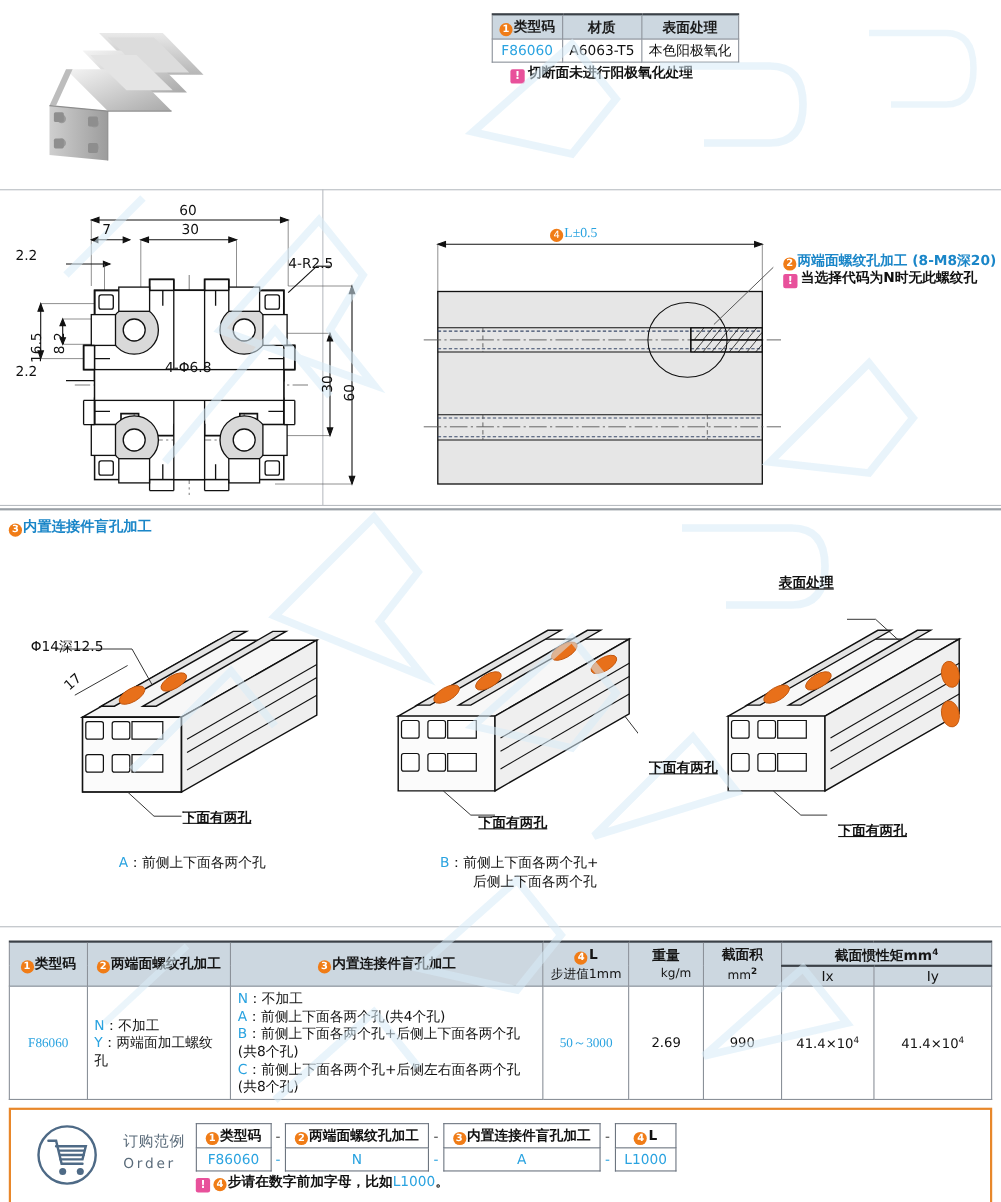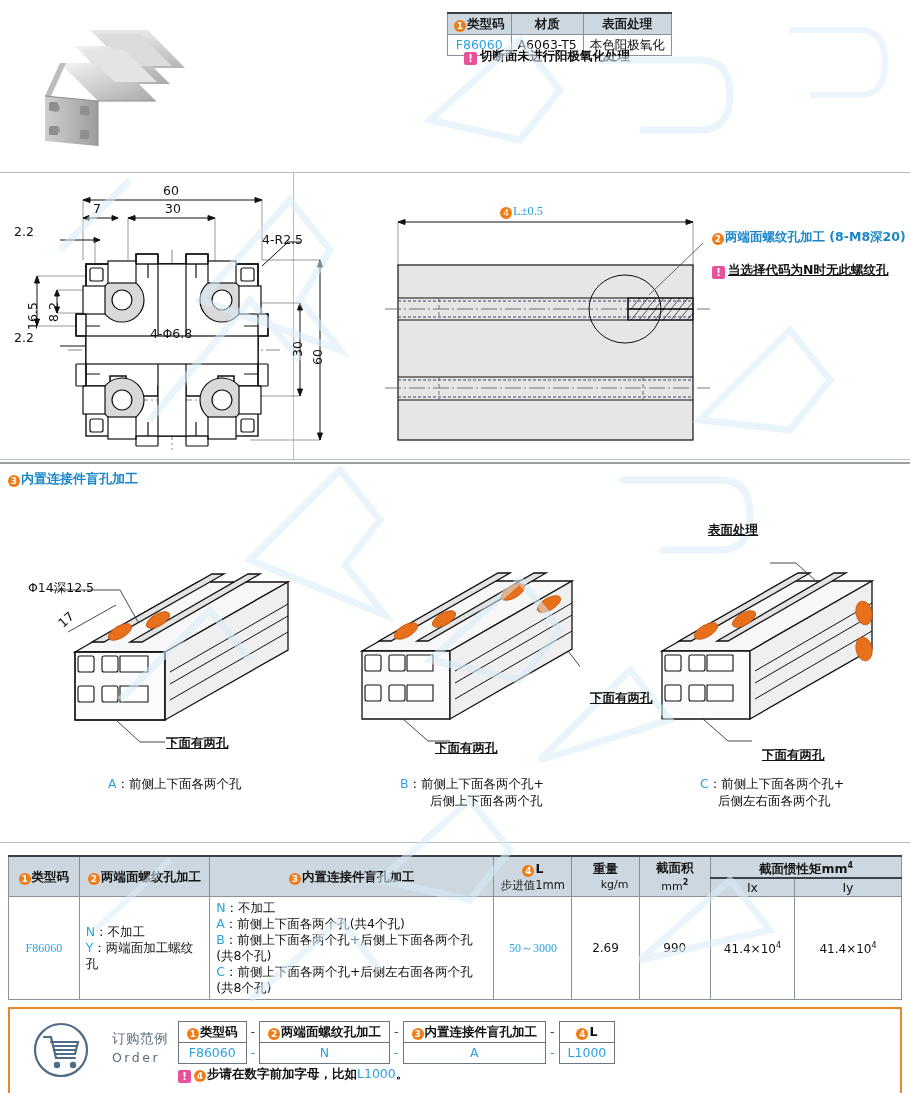--- a/index.html
+++ b/index.html
@@ -46,21 +46,21 @@
     border: 1px solid #8b9199; padding: 2px 6px; text-align: center;
     font-weight: normal; line-height: 16px;
   }
   .mat-table th {
     background: #ccd7e0; border-top: 2px solid #3b4148; font-weight: bold;
     color: #1a1a1a; font-size: 12.5px;
   }
   .mat-table td { background: #fff; }
   .code-blue { color: #2aa3e0; }
   .mat-note {
-    position: absolute; left: 447px; top: 48px;
+    position: absolute; left: 447px; top: 58px;
     font-size: 12.5px; color: #111; white-space: nowrap; font-weight: bold; padding-left: 17px;
   }
 
   
   .photo { position: absolute; left: 20px; top: 18px; width: 175px; height: 150px; }
 
   
   .divider {
     position: absolute; left: 0; width: 910px; height: 0;
     border-top: 2px solid #9aa0a6;
@@ -444,21 +444,21 @@
 
     <line x1="264" y1="100" x2="318" y2="48" stroke="#555" stroke-width=".9"></line>
   </svg>
 
   <div class="dim-txt" style="left:500px; top:203px; z-index:6;">
     <span class="badge">4</span><span class="blue">L±0.5</span>
   </div>
   <div class="anno" style="left:712px; top:229px; z-index:6;">
     <span class="badge">2</span><span class="anno-blue">两端面螺纹孔加工 (8-M8深20)</span>
   </div>
-  <div class="anno" style="left:712px; top:262px; z-index:6;text-decoration:underline;">
+  <div class="anno" style="left:712px; top:244px; z-index:6;">
     <span class="warn">!</span><span class="anno-black">当选择代码为N时无此螺纹孔</span>
   </div>
 
   <div class="divider" style="top:462px;"></div>
 
   <div class="abs" style="left:0; top:172px; width:910px; height:288px; border-top:1px solid #b9bdc2; border-bottom:1px solid #b9bdc2;"></div>
   <div class="abs" style="left:293px; top:172px; width:0; height:288px; border-left:1px solid #b9bdc2;"></div>
 
   <div class="sect-head" style="left:8px; top:470px;">
     <span class="badge">3</span><span>内置连接件盲孔加工</span>
@@ -581,24 +581,20 @@
       </g>
     </g>
 
     <line x1="218" y1="28" x2="196" y2="8" stroke="#333" stroke-width=".9"></line>
     <line x1="196" y1="8" x2="170" y2="8" stroke="#333" stroke-width=".9"></line>
     <line x1="103" y1="164" x2="128" y2="186" stroke="#333" stroke-width=".9"></line>
     <line x1="128" y1="186" x2="152" y2="186" stroke="#333" stroke-width=".9"></line>
   </svg>
   <div class="anno anno-black" style="left:708px; top:522px; z-index:6; text-decoration:underline;">表面处理</div>
   <div class="anno anno-black" style="left:762px; top:747px; z-index:6; text-decoration:underline;">下面有两孔</div>
-  <div class="cap" style="left:700px; top:775px; z-index:6;">
-    <b>C</b>：<span>前侧上下面各两个孔+</span><br>
-    <span style="display:inline-block; margin-left:18px;">后侧左右面各两个孔</span>
-  </div>
 
   <div class="divider" style="top:842px; border-top:1px solid #b9bdc2;"></div>
 
   <table class="spec">
     <tbody>
         <tr>
       <th rowspan="2" style="width:72px;">
         <span class="badge">1</span><span>类型码</span>
       </th>
       <th rowspan="2" style="width:135px;">

